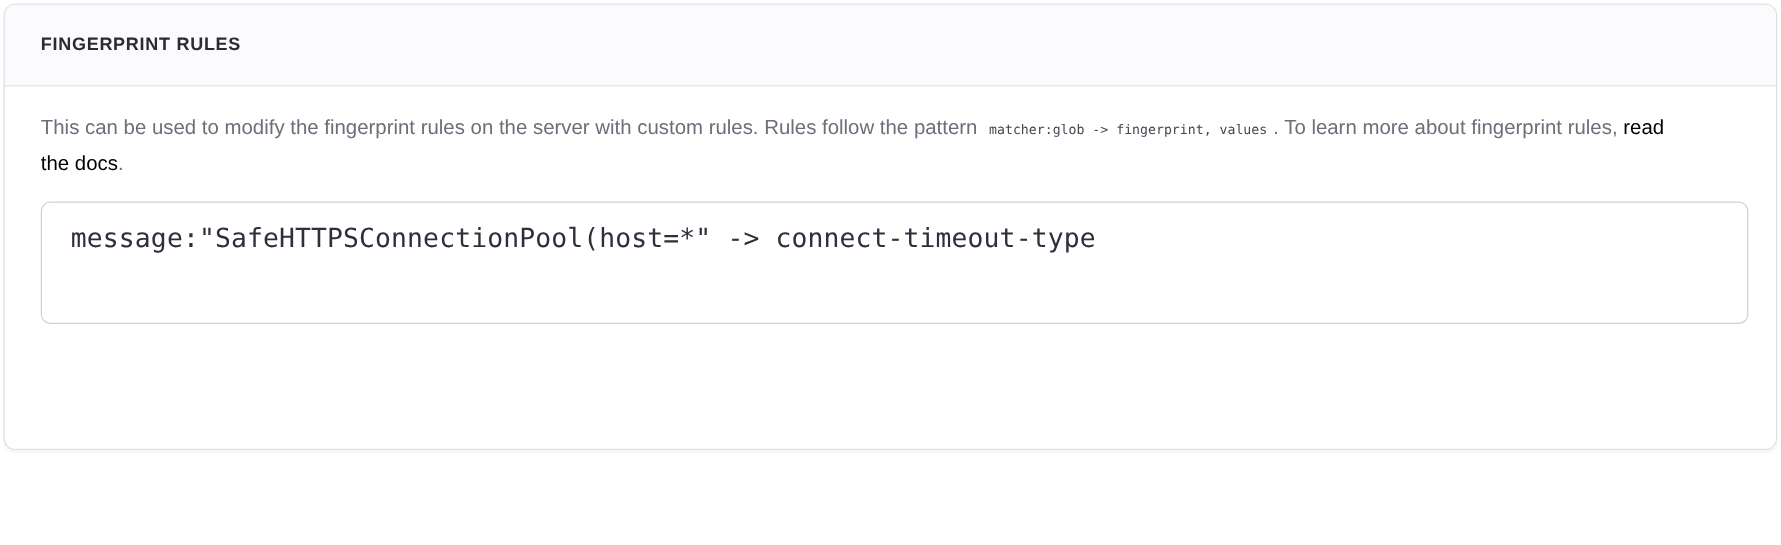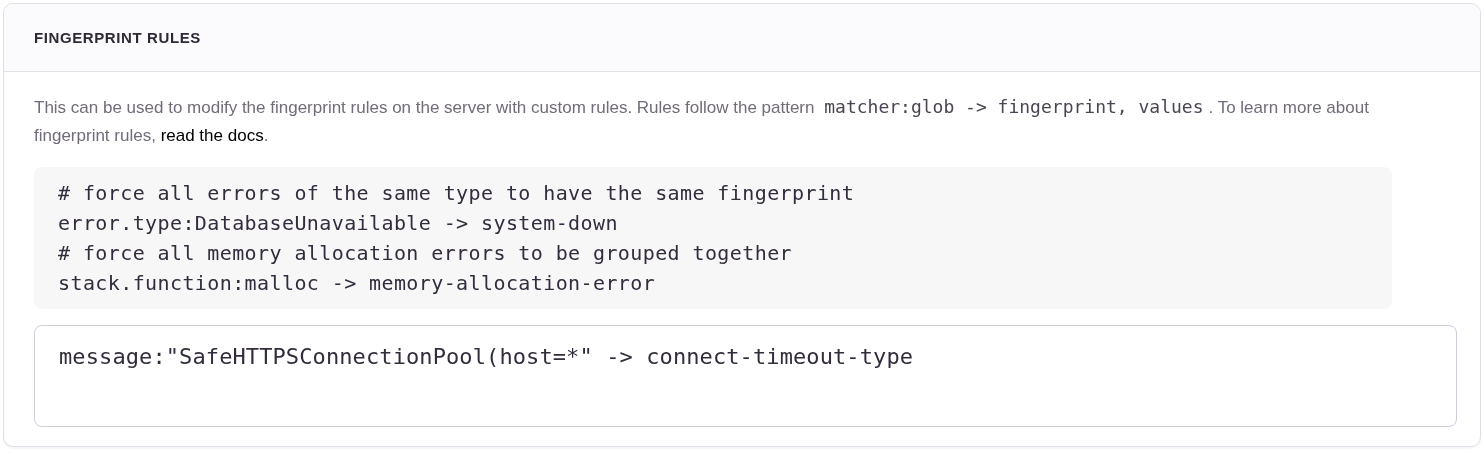--- a/index.html
+++ b/index.html
@@ -9,21 +9,21 @@
     background: #ffffff;
     width: 1484px;
     height: 454px;
     font-family: "Liberation Sans", sans-serif;
   }
   .panel {
     position: absolute;
     left: 3px;
     top: 3px;
     width: 1478px;
-    height: 444px;
+    height: 372px;
     background: #ffffff;
     border: 1px solid #e2dee6;
     border-radius: 10px;
     box-shadow: 0 2px 1px rgba(45, 0, 85, 0.04);
     overflow: hidden;
   }
   .panel-header {
     height: 68px;
     background: #fbfafc;
     border-bottom: 1px solid #e4e0e8;
@@ -42,21 +42,21 @@
   }
   .description {
     margin: 0 0 17px 0;
     font-size: 17px;
     line-height: 28px;
     color: #716b7a;
     max-width: 1360px;
   }
   .inline-code {
     font-family: "DejaVu Sans Mono", monospace;
-    font-size: 18px;
+    font-size: 11px;
     color: #4a4453;
     padding: 0 5px;
   }
   .docs-link {
     color: #000000;
     text-decoration: none;
     cursor: pointer;
   }
   .example {
     margin: 0 58px 16px 0;
@@ -93,20 +93,16 @@
 </head>
 <body>
 
 <div class="panel">
   <div class="panel-header">
     <span class="panel-title">FINGERPRINT RULES</span>
   </div>
   <div class="panel-body">
     <p class="description"><span>This can be used to modify the fingerprint rules on the server with custom rules. Rules follow the pattern </span><code class="inline-code">matcher:glob -&gt; fingerprint, values</code><span>. To learn more about fingerprint rules, </span><a class="docs-link" href="#">read the docs</a><span>.</span></p>
 
-    <pre class="example"># force all errors of the same type to have the same fingerprint
-error.type:DatabaseUnavailable -&gt; system-down
-# force all memory allocation errors to be grouped together
-stack.function:malloc -&gt; memory-allocation-error</pre>
 
     <textarea class="rules-input" spellcheck="false" style="">message:"SafeHTTPSConnectionPool(host=*" -&gt; connect-timeout-type</textarea>
   </div>
 </div>
 
 </body></html>

